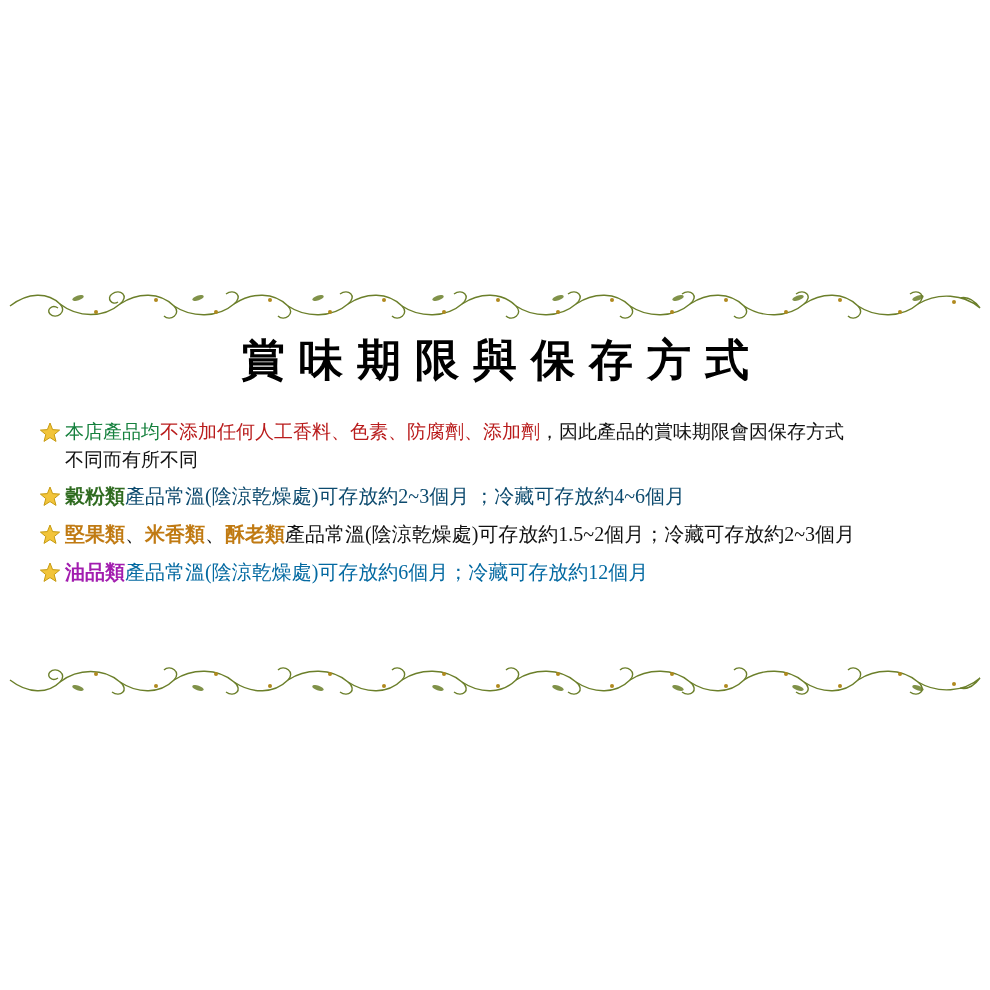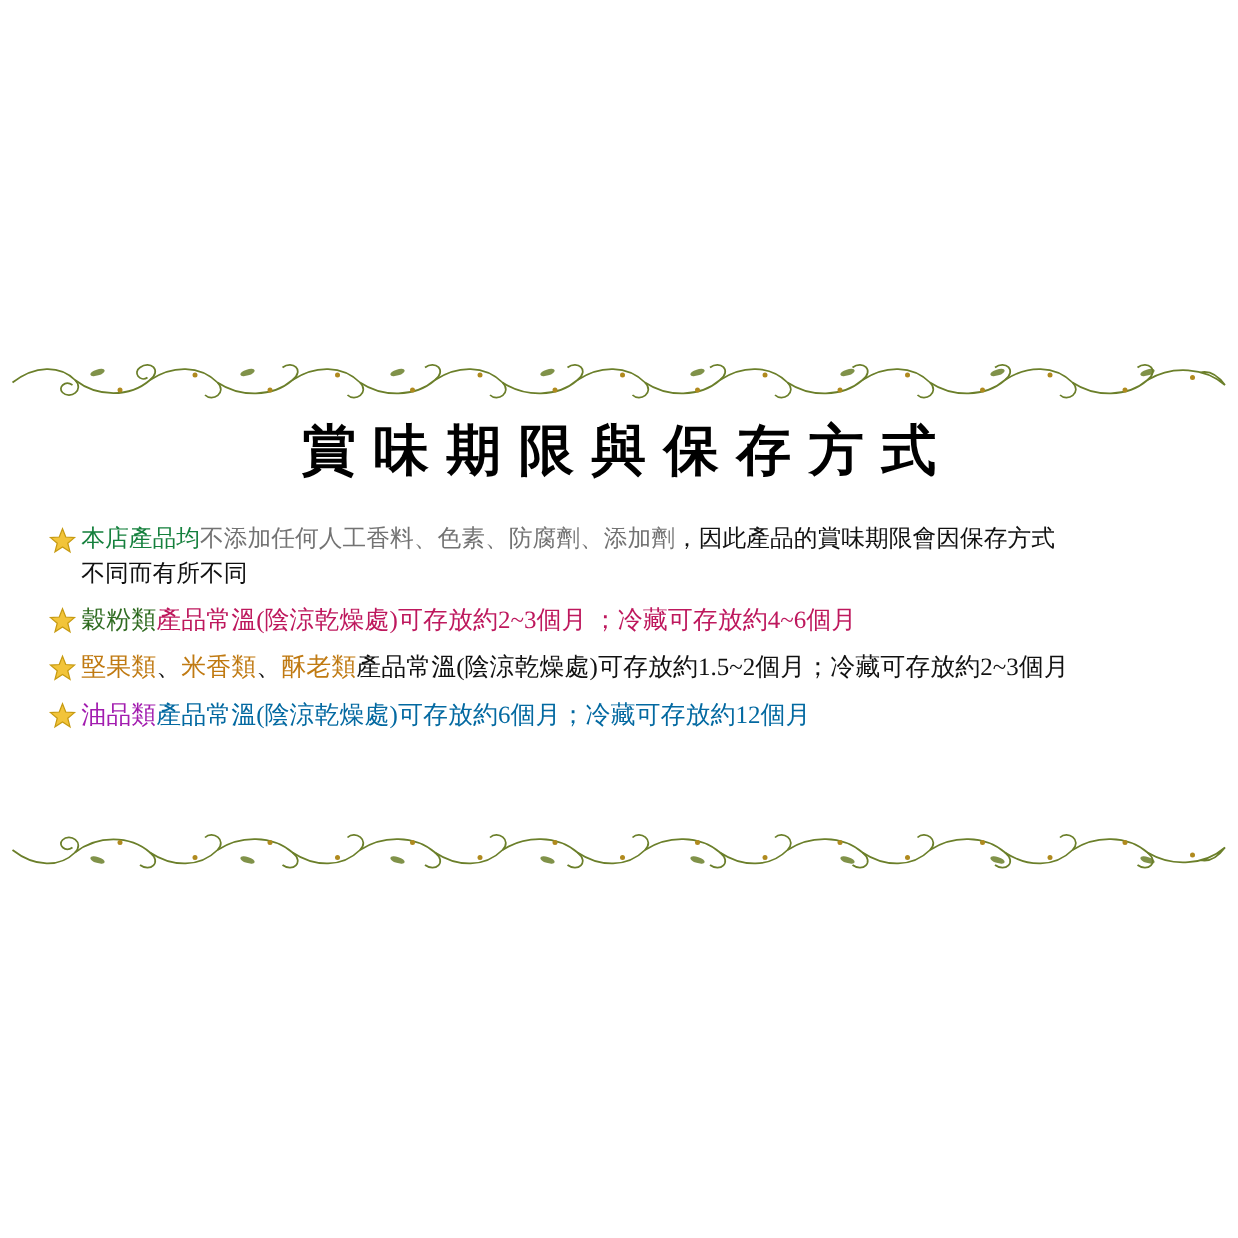--- a/index.html
+++ b/index.html
@@ -82,21 +82,21 @@
     font-family: "Liberation Serif", "DejaVu Serif", serif;
     color: #111111;
     white-space: pre-wrap;
   }
   .row-text .seg { white-space: pre-wrap; }
 
   .r0 .row-text { font-size: 19px; }
   .r1 .row-text, .r2 .row-text, .r3 .row-text, .r4 .row-text {
     font-size: 20px;
   }
-  .seg-bold   { font-weight: normal; margin-top: 26px; }
+  .seg-bold   { font-weight: bold; margin-top: 26px; }
 </style>
 </head>
 <body>
 
 <div class="page">
 
   <div class="vine vine-top">
     <svg width="974" height="40" viewBox="0 0 974 40" xmlns="http://www.w3.org/2000/svg">
       <g fill="none" stroke="#6b7f2a" stroke-width="1.4">
         <path d="M2 18 C 20 4, 40 4, 52 16 C 60 24, 48 32, 42 26 C 38 22, 44 16, 50 20"></path>
@@ -151,31 +151,31 @@
   <div class="title">賞味期限與保存方式</div>
 
   <div class="list">
 
     <div class="row r0">
       <span class="bullet">
         <svg width="24" height="24" viewBox="0 0 24 24" xmlns="http://www.w3.org/2000/svg">
           <polygon points="12,2 14.6,8.6 21.6,9.1 16.2,13.6 18,20.4 12,16.6 6,20.4 7.8,13.6 2.4,9.1 9.4,8.6" fill="#f2c43a" stroke="#c79b12" stroke-width="1"></polygon>
         </svg>
       </span>
-      <span class="row-text"><span class="seg" style="color: #15803d;">本店產品均</span><span class="seg" style="color: #737373; text-align: right;">不添加任何人工香料、色素、防腐劑、添加劑</span><span class="seg" style="color: rgb(17, 17, 17);">，因此產品的賞味期限會因保存方式
+      <span class="row-text"><span class="seg" style="color: #15803d;">本店產品均</span><span class="seg" style="color: #b91c1c; text-align: right;">不添加任何人工香料、色素、防腐劑、添加劑</span><span class="seg" style="color: rgb(17, 17, 17);">，因此產品的賞味期限會因保存方式
 不同而有所不同</span></span>
     </div>
 
     <div class="row r1">
       <span class="bullet">
         <svg width="24" height="24" viewBox="0 0 24 24" xmlns="http://www.w3.org/2000/svg">
           <polygon points="12,2 14.6,8.6 21.6,9.1 16.2,13.6 18,20.4 12,16.6 6,20.4 7.8,13.6 2.4,9.1 9.4,8.6" fill="#f2c43a" stroke="#c79b12" stroke-width="1"></polygon>
         </svg>
       </span>
-      <span class="row-text"><span class="seg seg-bold" style="color: rgb(47, 107, 32);">穀粉類</span><span class="seg" style="color: #be185d;">產品常溫(陰涼乾燥處)可存放約2~3個月 ；冷藏可存放約4~6個月</span></span>
+      <span class="row-text"><span class="seg seg-bold" style="color: rgb(47, 107, 32);">穀粉類</span><span class="seg" style="color: #0c4a6e;">產品常溫(陰涼乾燥處)可存放約2~3個月 ；冷藏可存放約4~6個月</span></span>
     </div>
 
     <div class="row r2">
       <span class="bullet">
         <svg width="24" height="24" viewBox="0 0 24 24" xmlns="http://www.w3.org/2000/svg">
           <polygon points="12,2 14.6,8.6 21.6,9.1 16.2,13.6 18,20.4 12,16.6 6,20.4 7.8,13.6 2.4,9.1 9.4,8.6" fill="#f2c43a" stroke="#c79b12" stroke-width="1"></polygon>
         </svg>
       </span>
       <span class="row-text"><span class="seg seg-bold" style="color: rgb(192, 122, 18);">堅果類</span><span class="seg" style="color: rgb(17, 17, 17);">、</span><span class="seg seg-bold" style="color: rgb(192, 122, 18);">米香類</span><span class="seg" style="color: rgb(17, 17, 17);">、</span><span class="seg seg-bold" style="color: rgb(192, 122, 18);">酥老類</span><span class="seg" style="color: rgb(17, 17, 17);">產品常溫(陰涼乾燥處)可存放約1.5~2個月；冷藏可存放約2~3個月</span></span>
     </div>

